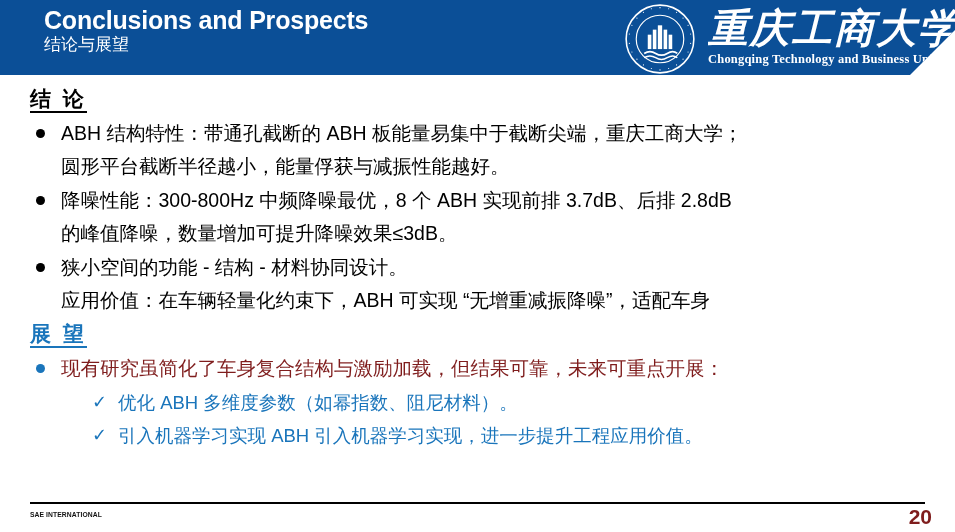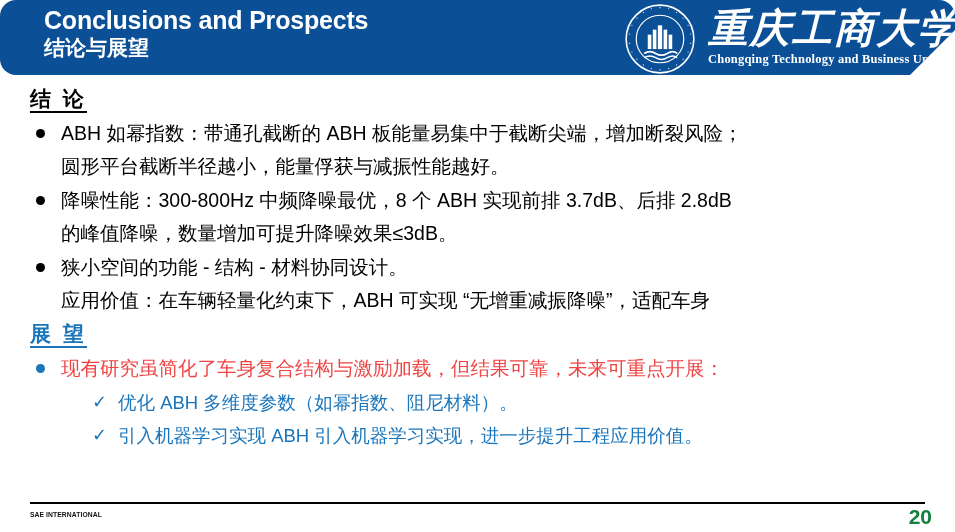--- a/index.html
+++ b/index.html
@@ -11,32 +11,31 @@
     position:relative;
   }
 
   
   #header-band {
     position:absolute; left:0; top:0; width:955px; height:75px;
     background:#0b4f97;
     -webkit-clip-path: polygon(0 0, 955px 0, 955px 30px, 910px 75px, 0 75px);
     clip-path: polygon(0 0, 955px 0, 955px 30px, 910px 75px, 0 75px);
     overflow:hidden;
-    border-radius:16px;
   }
   #header-titles {
     position:absolute; left:44px; top:5px;
     color:#ffffff;
   }
   #title-en {
     font-size:25px; font-weight:bold; letter-spacing:-0.2px;
     line-height:1.22; white-space:nowrap;
   }
   #title-zh {
-    font-size:21px; font-weight:bold; line-height:1.2;
+    font-size:17px; font-weight:normal; line-height:1.2;
     white-space:nowrap; margin-top:-1px;
   }
 
   
   #logo-block {
     position:absolute; left:624px; top:3px;
     display:flex; align-items:flex-start;
   }
   #logo-emblem { width:72px; height:72px; flex:0 0 72px; }
   #logo-text-wrap { margin-left:12px; padding-top:2px; }
@@ -72,21 +71,21 @@
     font-size:19.5px;
     line-height:33px;
     color:#000000;
     margin-bottom:1px;
   }
   li.bullet .dot {
     position:absolute; left:6px; top:12px;
     width:9px; height:9px; border-radius:50%;
     background:#000000;
   }
-  li.bullet.blue { color:#ef4444; }
+  li.bullet.blue { color:#7f1d1d; }
   li.bullet.blue .dot { background:#1a75bb; }
   li.bullet .txt { display:block; }
 
   ul.checks { list-style:none; margin-top:1px; }
   li.check {
     position:relative;
     padding-left:88px;
     font-size:18.5px;
     line-height:33px;
     color:#1a75bb;
@@ -103,21 +102,21 @@
   }
   #footer-left {
     position:absolute; left:30px; top:510px;
     font-size:7.5px; font-weight:bold; color:#111111;
     letter-spacing:0.1px;
     font-family:"Liberation Sans","DejaVu Sans",sans-serif;
     transform:scaleX(0.9); transform-origin:left top;
   }
   #footer-page {
     position:absolute; right:23px; top:505px;
-    font-size:21px; font-weight:bold; color:#15803d;
+    font-size:21px; font-weight:bold; color:#7f1d1d;
   }
 </style>
 </head>
 <body>
 
 <div id="header-band">
 
   <div id="header-titles">
     <div id="title-en">Conclusions and Prospects</div>
     <div id="title-zh">结论与展望</div>
@@ -177,21 +176,21 @@
 </div>
 
 <div id="content">
 
   <div>
     <div class="sec-head">结 论</div>
 
     <ul class="bullets">
       <li class="bullet">
         <span class="dot"></span>
-        <span class="txt">ABH 如幂指数：带通孔截断的 ABH 板能量易集中于截断尖端，增加断裂风险；</span>
+        <span class="txt">ABH 结构特性：带通孔截断的 ABH 板能量易集中于截断尖端，重庆工商大学；</span>
         <span class="txt">圆形平台截断半径越小，能量俘获与减振性能越好。</span>
       </li>
       <li class="bullet">
         <span class="dot"></span>
         <span class="txt">降噪性能：300-800Hz 中频降噪最优，8 个 ABH 实现前排 3.7dB、后排 2.8dB</span>
         <span class="txt">的峰值降噪，数量增加可提升降噪效果≤3dB。</span>
       </li>
       <li class="bullet">
         <span class="dot"></span>
         <span class="txt">狭小空间的功能 - 结构 - 材料协同设计。</span>

